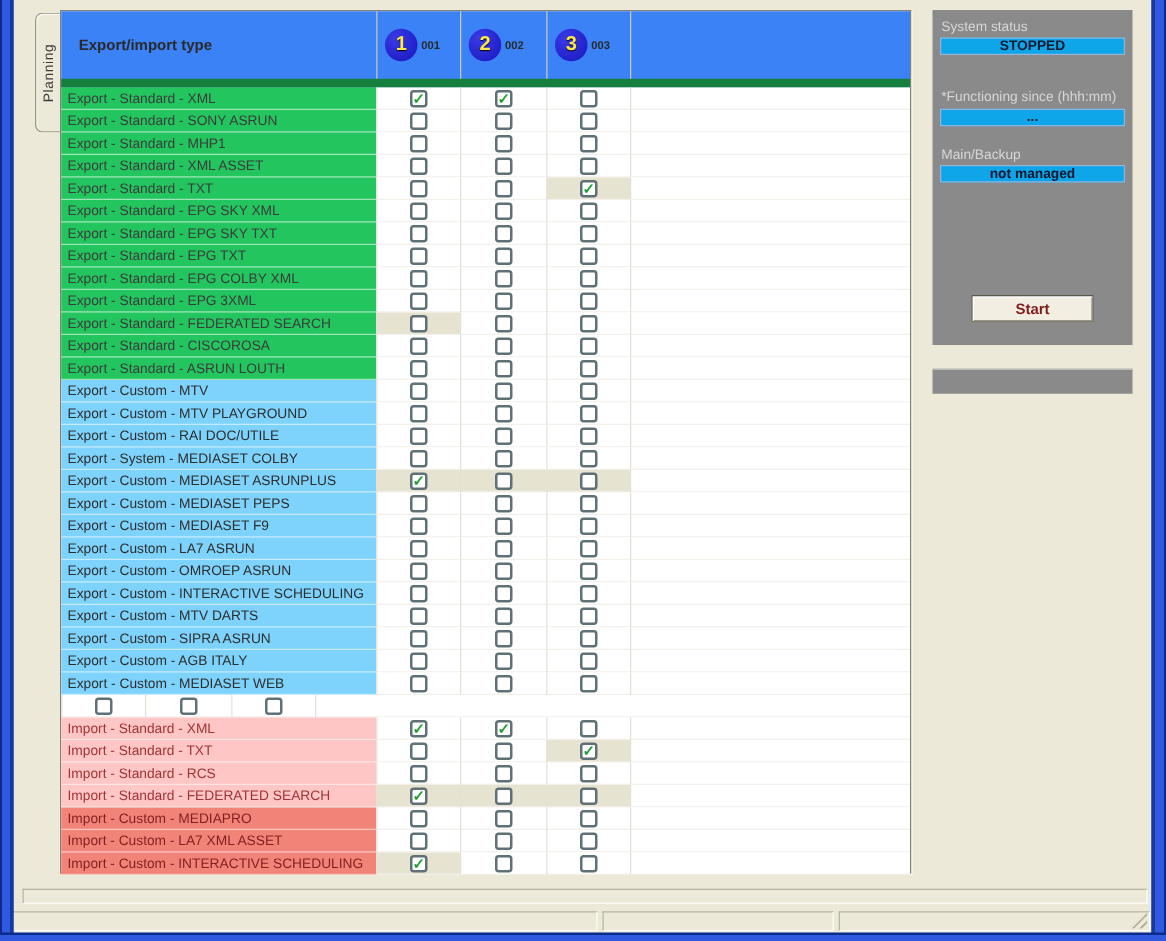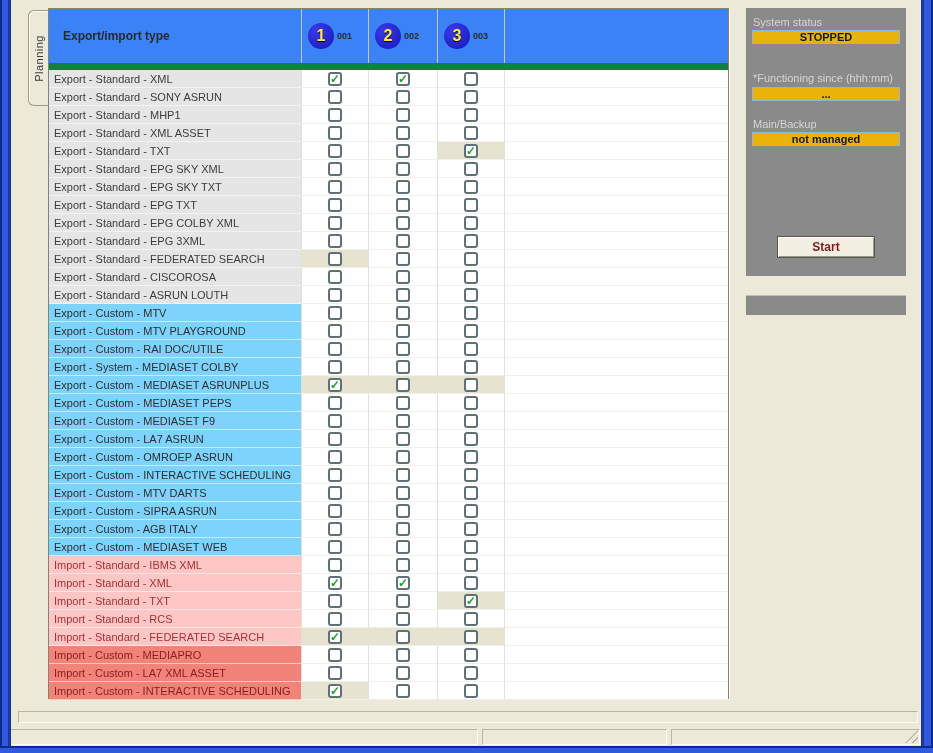--- a/index.html
+++ b/index.html
@@ -49,31 +49,31 @@
           border-bottom:1px solid rgba(255,255,255,.55); }
   .cc   { box-sizing:border-box; display:flex; align-items:center; justify-content:center;
           border-left:1px solid #e3e1d6; border-bottom:1px solid #f1f0ea; background:#fff; }
   .cc.w1 { width:67px; } .cc.w2 { width:69px; } .cc.w3 { width:67px; }
   .cc.hl { background:#e7e3d1; }
   .cr   { flex:1; border-left:1px solid #e3e1d6; border-bottom:1px solid #f1f0ea; background:#fff; }
   .cb   { width:14px; height:14px; box-sizing:border-box; border:2px solid #5f7177;
           border-radius:3px; background:#fff; cursor:pointer;
           font-size:12px; line-height:10px; text-align:center;
           color:#1da02b; font-weight:bold; }
-  .g-export-standard { background:#e5e5e5; color:#3c3c3c; }
+  .g-export-standard { background:#22c55e; color:#3c3c3c; }
   .g-export-custom   { background:#7dd3fc; color:#2e2e2e; }
   .g-import-standard { background:#ffc6c6; color:#a23434; }
   .g-import-custom   { background:#f28379; color:#841f1f; }
 
   
   .panel { position:absolute; left:746px; top:8px; width:160px; height:268px;
            background:#8a8a8a; }
   .plabel { position:absolute; left:7px; font-size:11px; color:#d6d6d6; white-space:nowrap; }
   .pfield { position:absolute; left:6px; width:148px; height:14px; box-sizing:border-box;
-            background:#eab308; border:1px solid #93b4da; text-align:center;
+            background:#0ea5e9; border:1px solid #93b4da; text-align:center;
             font-size:11px; font-weight:bold; color:#10182e; line-height:13px; }
   .lbl1 { top:8px; }  .fld1 { top:22px; }
   .lbl2 { top:64px; } .fld2 { top:79px; }
   .lbl3 { top:110px;} .fld3 { top:124px; }
   .start { position:absolute; left:31px; top:228px; width:98px; height:22px;
            background:#f2efe2; border:1px solid #58584e;
            box-shadow:inset 1px 1px 0 #ffffff, inset -1px -1px 0 #9a9789;
            font-family:"Liberation Sans",sans-serif; font-size:12px; font-weight:bold;
            color:#7f1d1d; cursor:pointer; }
   .panel-bar { position:absolute; left:746px; top:295px; width:160px; height:20px;
@@ -466,21 +466,20 @@
           </div>
           <div class="cc w2">
             <div class="cb"></div>
           </div>
           <div class="cc w3">
             <div class="cb"></div>
           </div>
           <div class="cr"></div>
         </div>
         <div class="row">
-          <div class="cl g-import-standard">Import - Standard - IBMS XML</div>
           <div class="cc w1">
             <div class="cb"></div>
           </div>
           <div class="cc w2">
             <div class="cb"></div>
           </div>
           <div class="cc w3">
             <div class="cb"></div>
           </div>
           <div class="cr"></div>

